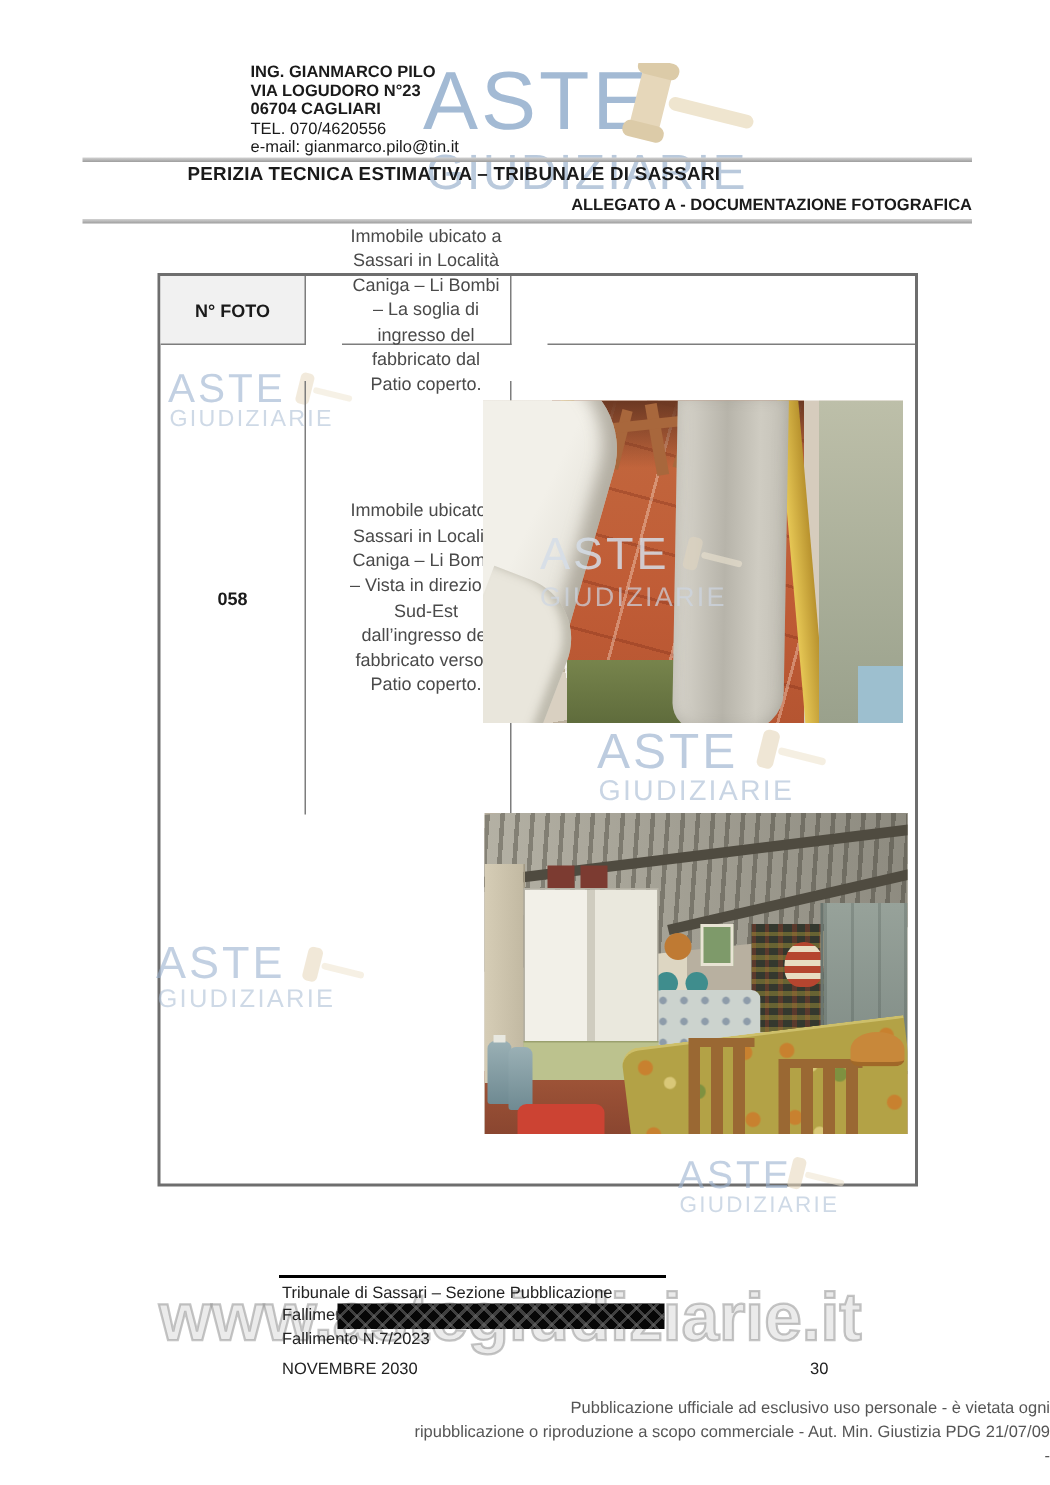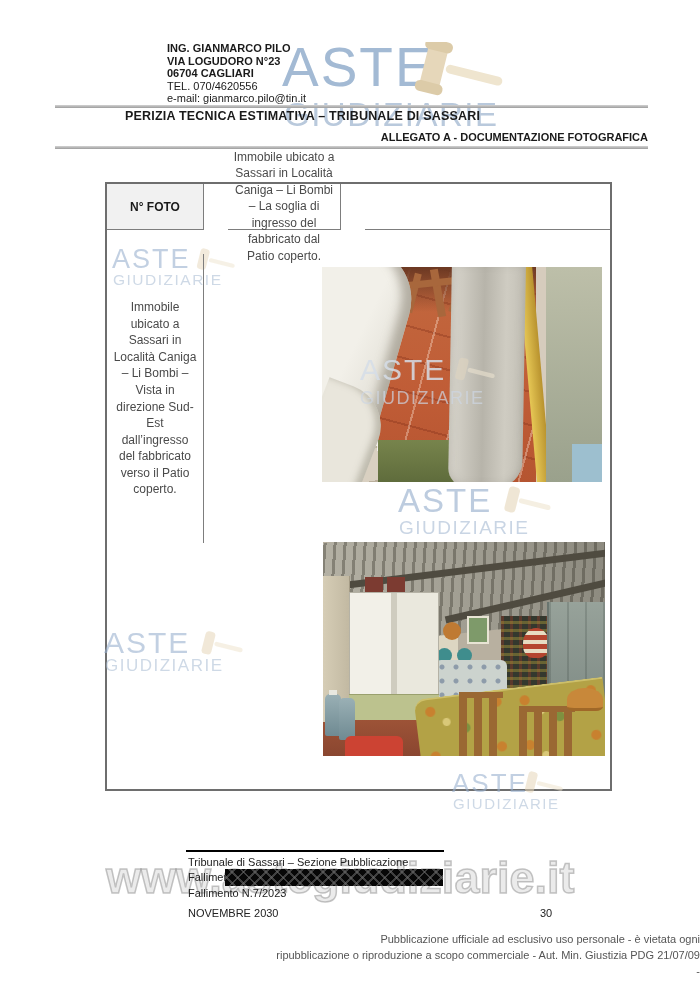--- a/index.html
+++ b/index.html
@@ -147,20 +147,21 @@
   <div class="abs doc-subtitle">ALLEGATO A - DOCUMENTAZIONE FOTOGRAFICA</div>
   <div class="abs doc-title">PERIZIA TECNICA ESTIMATIVA – TRIBUNALE DI SASSARI</div>
   <div class="abs rule" style="top:146px;"></div>
 
   <div class="abs ptable">
     <div class="cell hcell">N° FOTO</div>
 
     <div class="cell desccell">Immobile ubicato a Sassari in Località Caniga – Li Bombi – La soglia di ingresso del fabbricato dal Patio coperto.</div>
     <div class="cell last-col imgcell"></div>
 
+    <div class="cell last-row numcell">058</div>
     <div class="cell last-row desccell">Immobile ubicato a Sassari in Località Caniga – Li Bombi – Vista in direzione Sud-Est dall’ingresso del fabbricato verso il Patio coperto.</div>
     <div class="cell last-row last-col imgcell"></div>
   </div>
 
   <div class="photo photo1">
     <div class="p1-interior"></div>
     <div class="p1-roomtop"></div>
     <div class="p1-chair" style="left:88px;top:6px;width:7px;height:40px;transform:rotate(14deg);"></div>
     <div class="p1-chair" style="left:112px;top:2px;width:8px;height:48px;transform:rotate(-10deg);"></div>
     <div class="p1-chair" style="left:132px;top:8px;width:7px;height:38px;transform:rotate(18deg);"></div>

